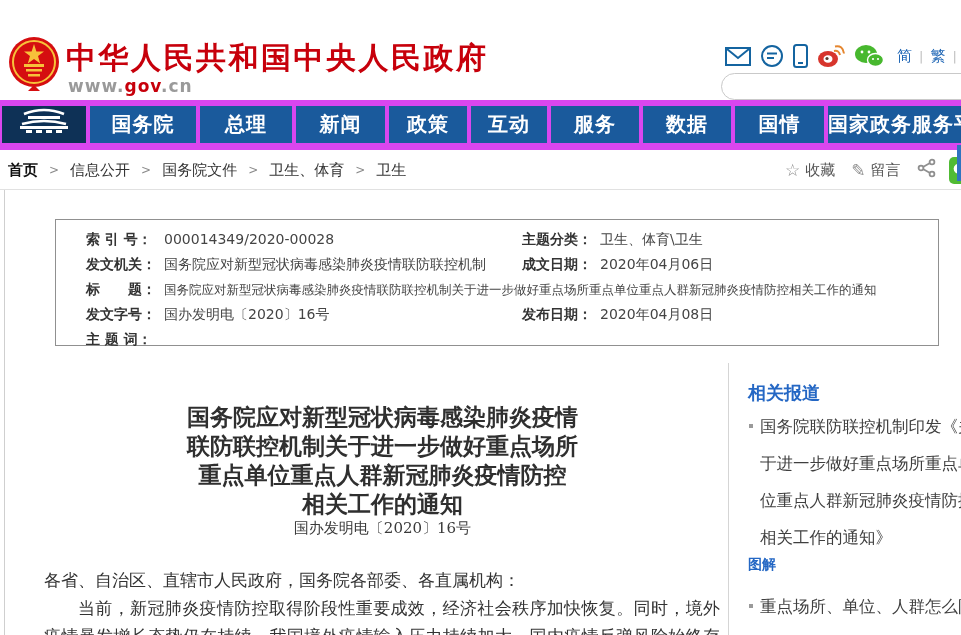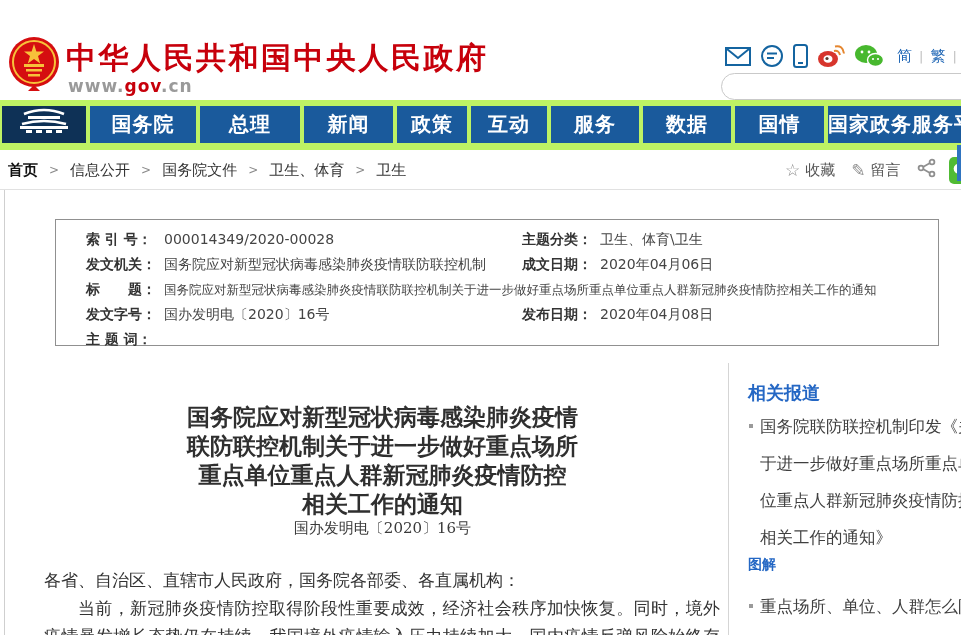--- a/index.html
+++ b/index.html
@@ -15,21 +15,21 @@
   .site-url{left:68px;top:76px;font-size:17px;font-weight:600;letter-spacing:1px;white-space:nowrap;}
   .site-url .gray{color:#9a9a9a;}
   .site-url .red{color:#c7000b;}
   .top-tools{left:725px;top:44px;display:flex;align-items:center;gap:9px;white-space:nowrap;}
   .top-tools .ico{display:inline-flex;align-items:center;}
   .lang{font-size:15px;color:#1c64b4;display:inline-flex;align-items:center;gap:7px;margin-left:4px;}
   .lang .sep{color:#c0c0c0;font-size:13px;}
   .search-box{left:721px;top:73px;width:250px;height:25px;border:1px solid #c9c9c9;border-radius:14px;outline:none;padding:0 12px;font-size:14px;background:#fff;}
 
   
-  .nav{left:0;top:100px;width:961px;height:50px;background:#bef264;display:flex;gap:4px;padding:6px 0 7px 2px;box-sizing:border-box;}
+  .nav{left:0;top:100px;width:961px;height:50px;background:#d946ef;display:flex;gap:4px;padding:6px 0 7px 2px;box-sizing:border-box;}
   .nav-tile{height:37px;line-height:37px;text-align:center;background:#1a5a9c;color:#fff;font-weight:700;font-size:20px;letter-spacing:1px;white-space:nowrap;overflow:hidden;flex:0 0 auto;cursor:pointer;}
   .nav-home{background:#0e3156;display:flex;align-items:center;justify-content:center;}
 
   
   .bc{left:8px;top:150px;height:40px;display:flex;align-items:center;font-size:15px;color:#333;white-space:nowrap;}
   .bc .crumb{cursor:pointer;}
   .bc .first{font-weight:700;color:#111;}
   .bc .sep{color:#8a8a8a;margin:0 11px;font-size:12px;}
   .bc-actions{left:785px;top:150px;height:40px;display:flex;align-items:center;white-space:nowrap;}
   .act-ic{color:#8f8f8f;font-size:17px;margin-right:5px;}
@@ -142,23 +142,23 @@
           <path d="M6 19 Q28 13 50 19" fill="none" stroke="#fff" stroke-width="2.6"></path>
           <rect x="4" y="21" width="48" height="3" fill="#fff"></rect>
           <rect x="10" y="25" width="6" height="3" fill="#fff"></rect>
             <rect x="20" y="25" width="6" height="3" fill="#fff"></rect>
             <rect x="30" y="25" width="6" height="3" fill="#fff"></rect>
             <rect x="40" y="25" width="6" height="3" fill="#fff"></rect>
         </svg>
       </span>
     </div>
     <div class="nav-tile" style="width:106px">国务院</div>
-    <div class="nav-tile" style="width:100px">总理</div>
+    <div class="nav-tile" style="width:92px">总理</div>
     <div class="nav-tile" style="width:89px">新闻</div>
-    <div class="nav-tile" style="width:70px">政策</div>
+    <div class="nav-tile" style="width:78px">政策</div>
     <div class="nav-tile" style="width:76px">互动</div>
     <div class="nav-tile" style="width:88px">服务</div>
     <div class="nav-tile" style="width:88px">数据</div>
     <div class="nav-tile" style="width:89px">国情</div>
     <div class="nav-tile" style="width:140px">国家政务服务平台</div>
   </div>
 
   <div class="abs bc">
     <span class="crumb first">首页</span>
     <span class="sep">&gt;</span>

